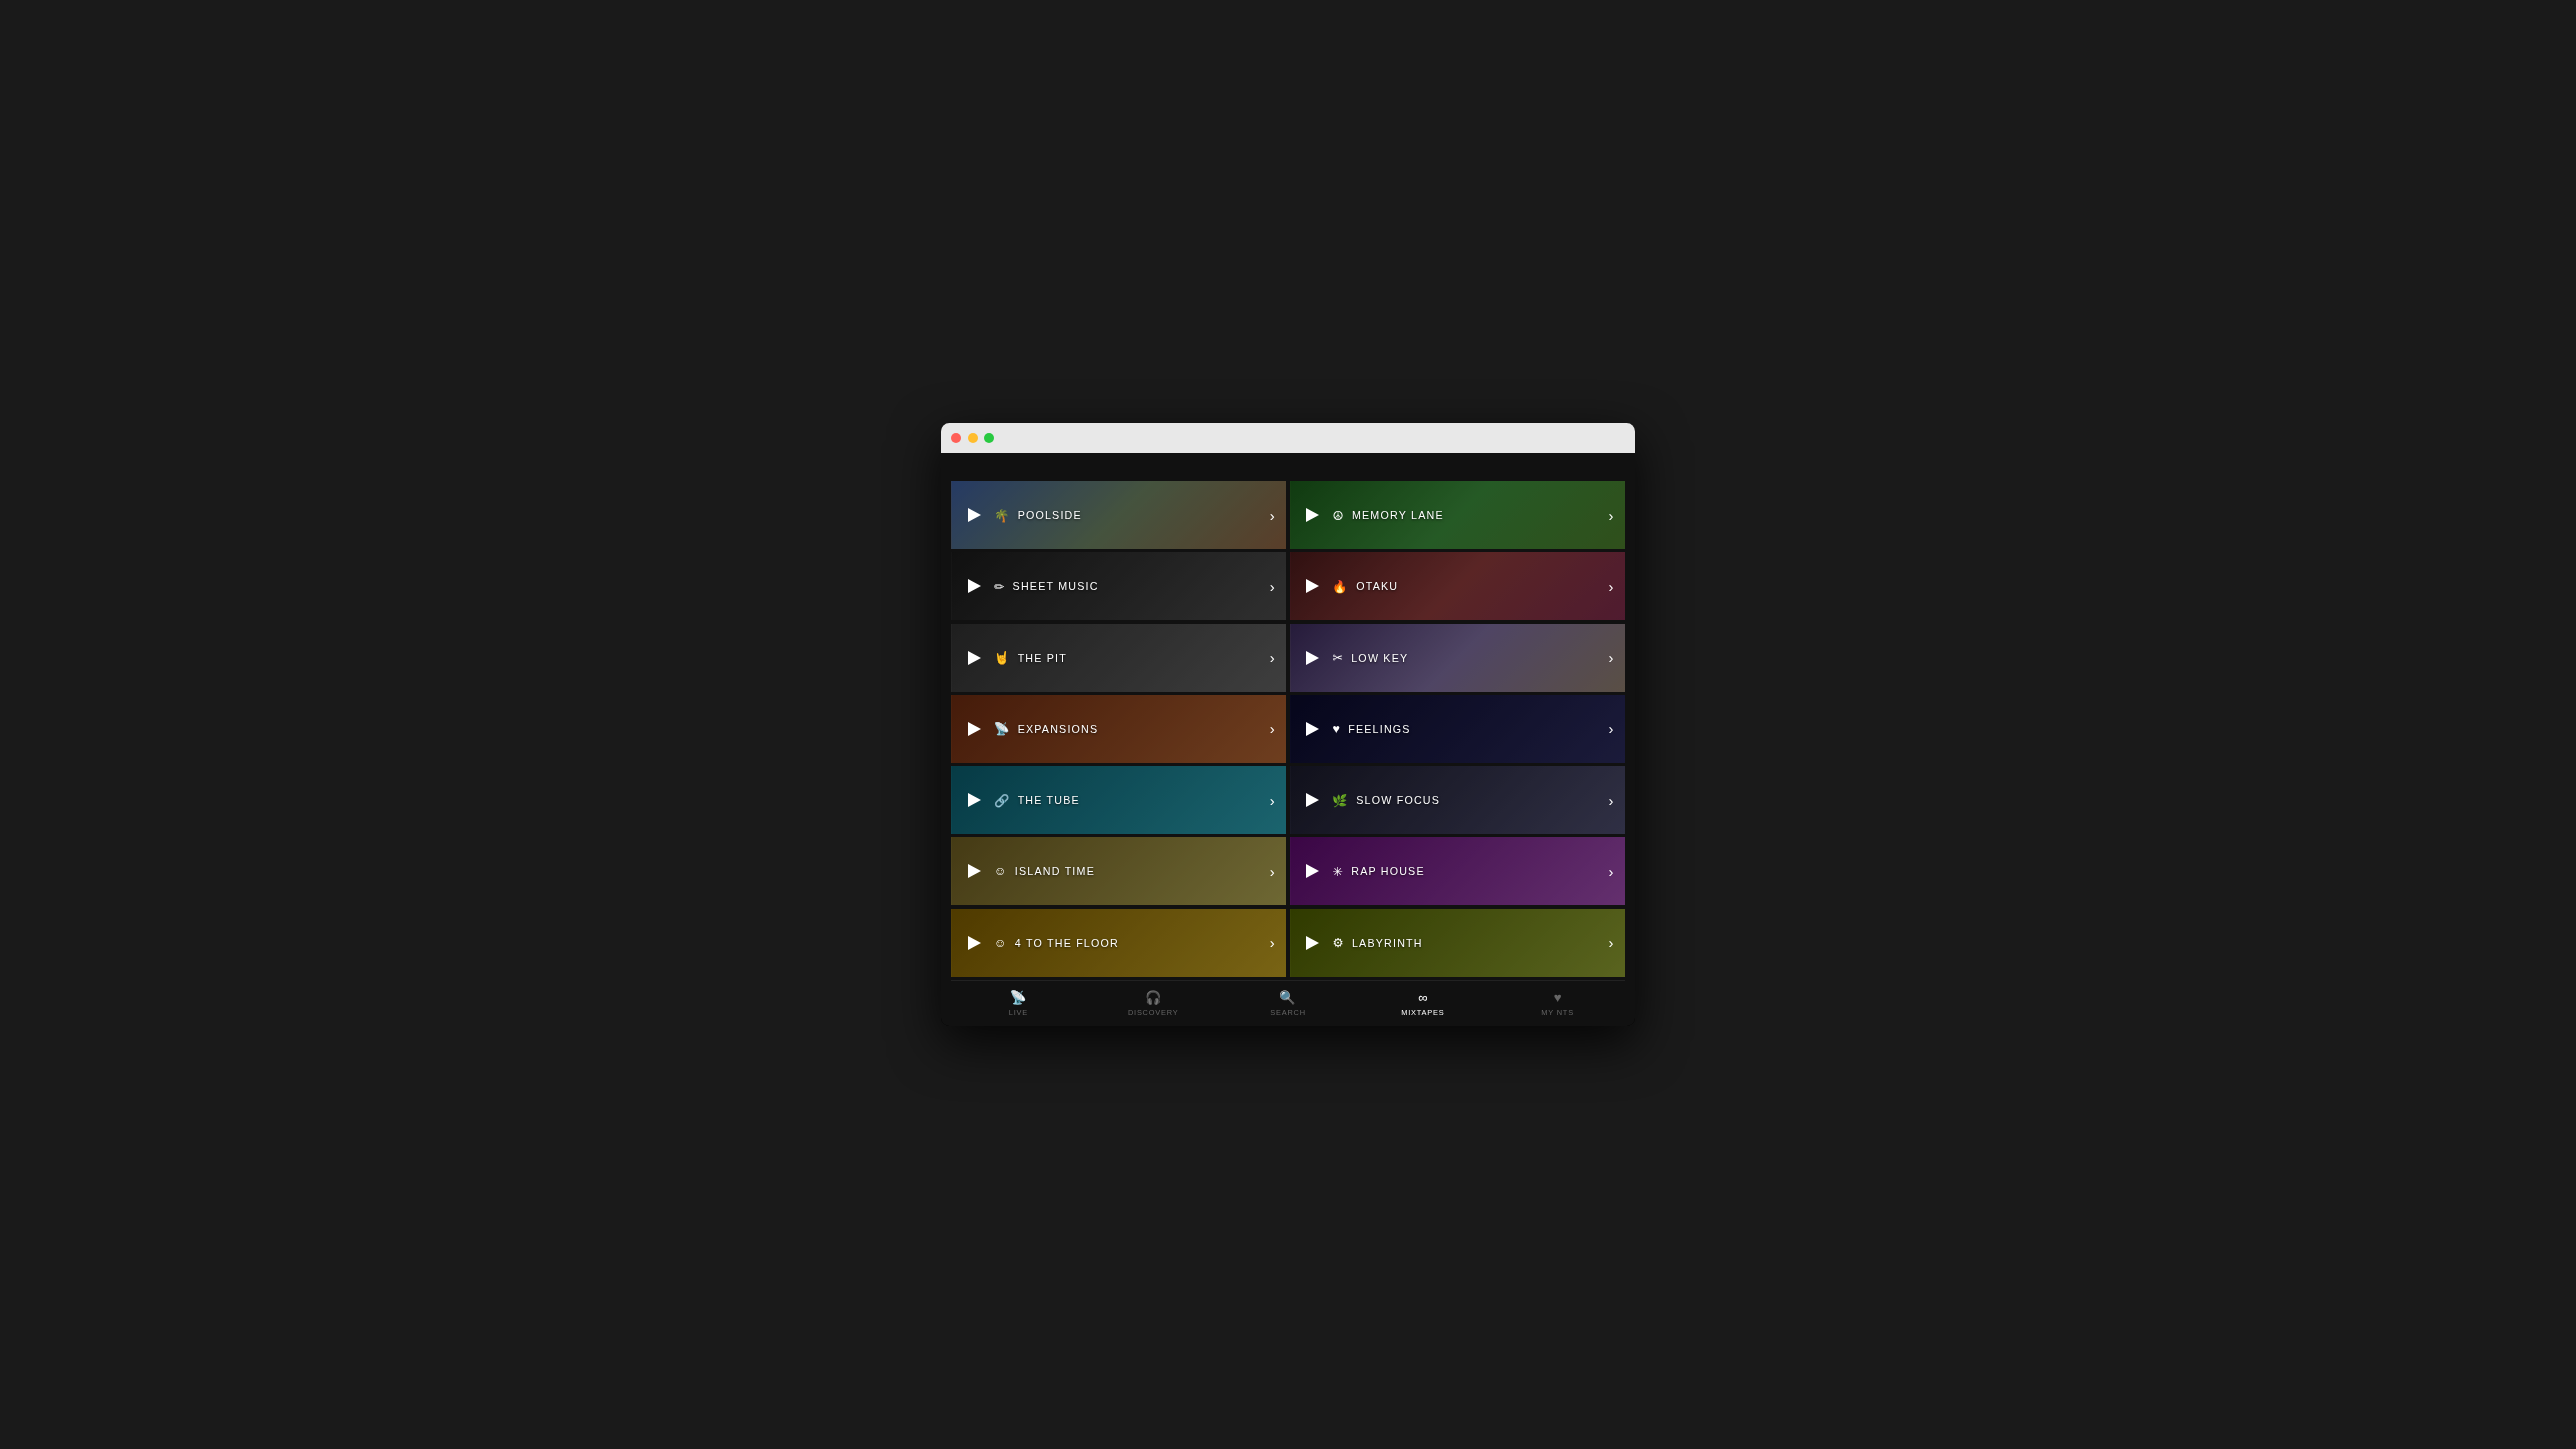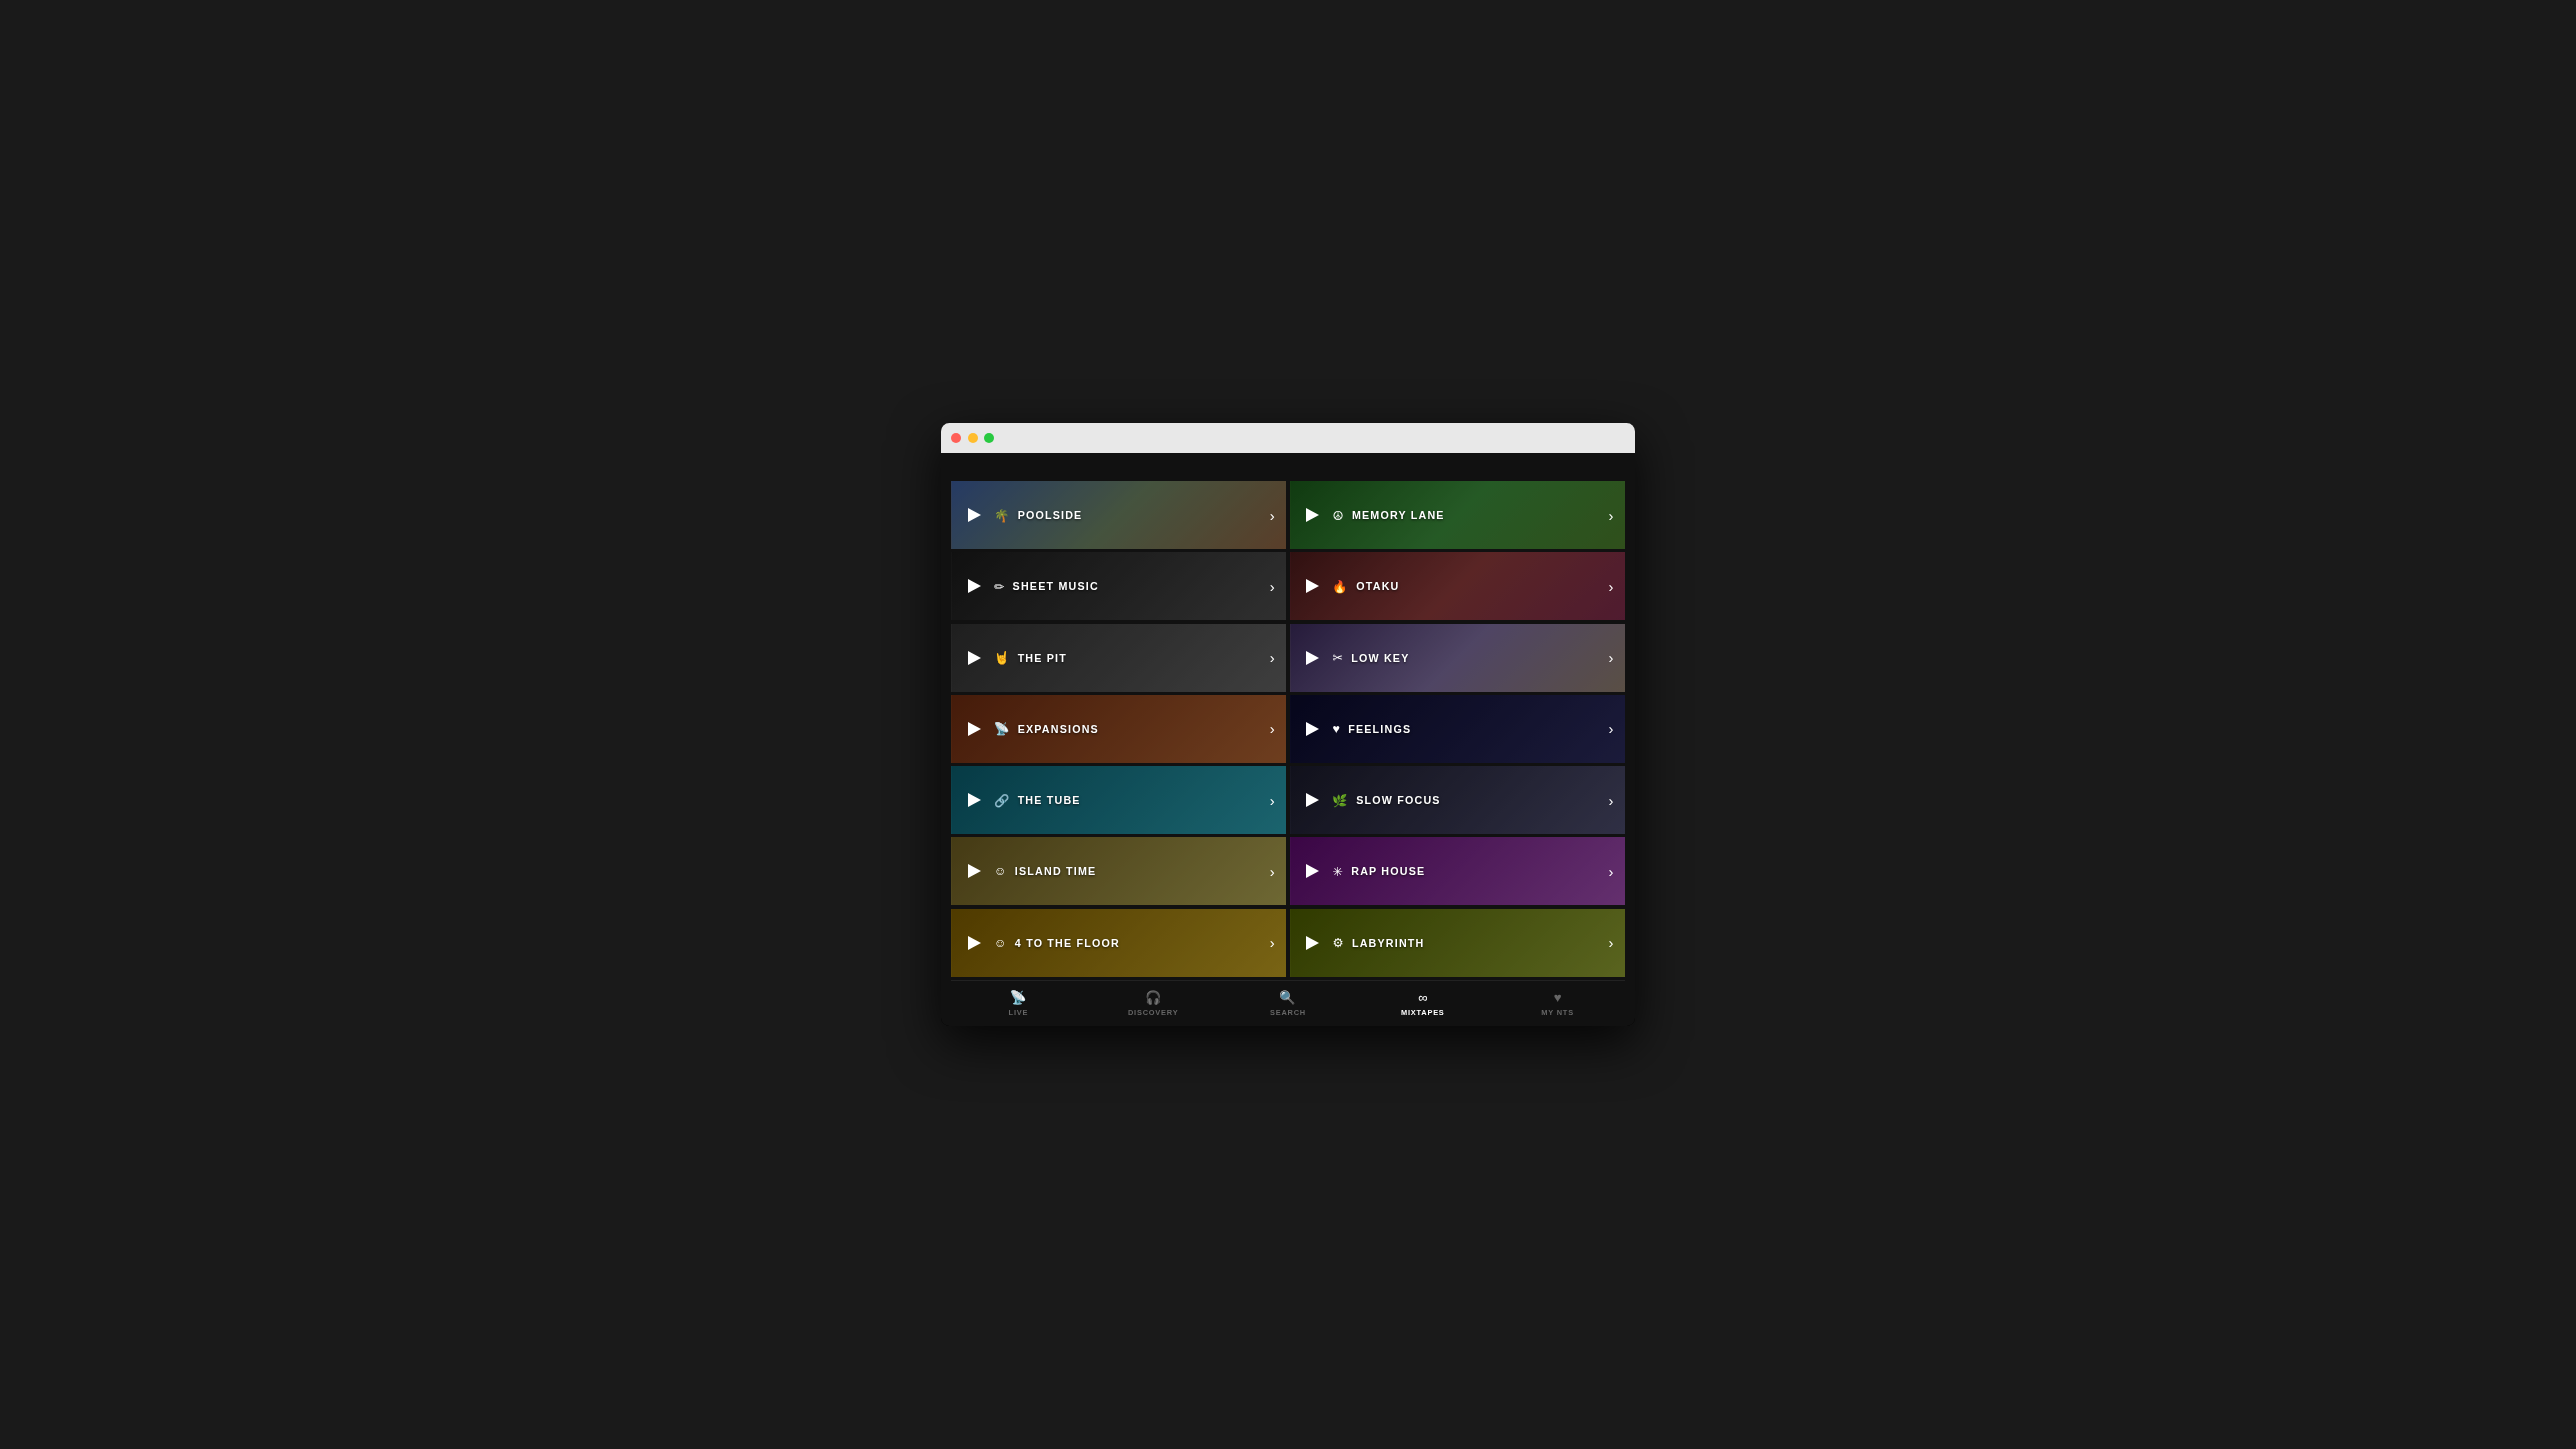--- a/index.html
+++ b/index.html
@@ -106,21 +106,21 @@
       border-bottom: 7.4px solid transparent;
       border-left: 13.2px solid white;
     }
     .mixtape-icon {
       font-size: 12.4px;
       color: white;
     }
     .mixtape-name {
       color: #fff;
       font-size: 10.7px;
-      font-weight: 700;
+      font-weight: 400;
       letter-spacing: 1.2px;
       text-transform: uppercase;
       text-shadow: 0 0.8px 2.5px rgba(0,0,0,0.7);
     }
     .chevron-right {
       color: white;
       font-size: 15px;
       font-weight: 300;
     }
     
@@ -156,21 +156,21 @@
       cursor: pointer;
       color: #666;
       flex: 1;
     }
     .nav-item.active { color: #fff; }
     .nav-icon {
       font-size: 13.2px;
     }
     .nav-label {
       font-size: 7.4px;
-      font-weight: 700;
+      font-weight: 400;
       letter-spacing: 0.8px;
       text-transform: uppercase;
     }
   </style>
 </head>
 <body>
 
 <div class="window">
   <div class="titlebar">
     <div class="window-controls">

